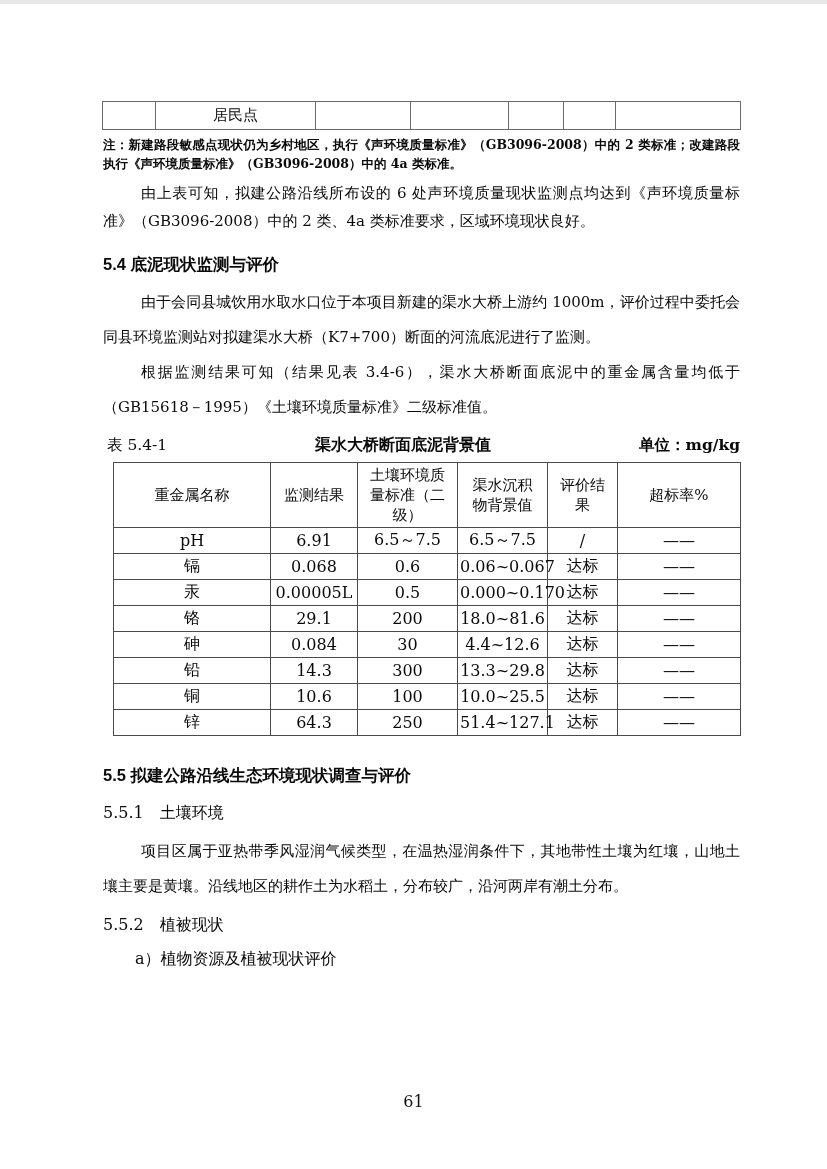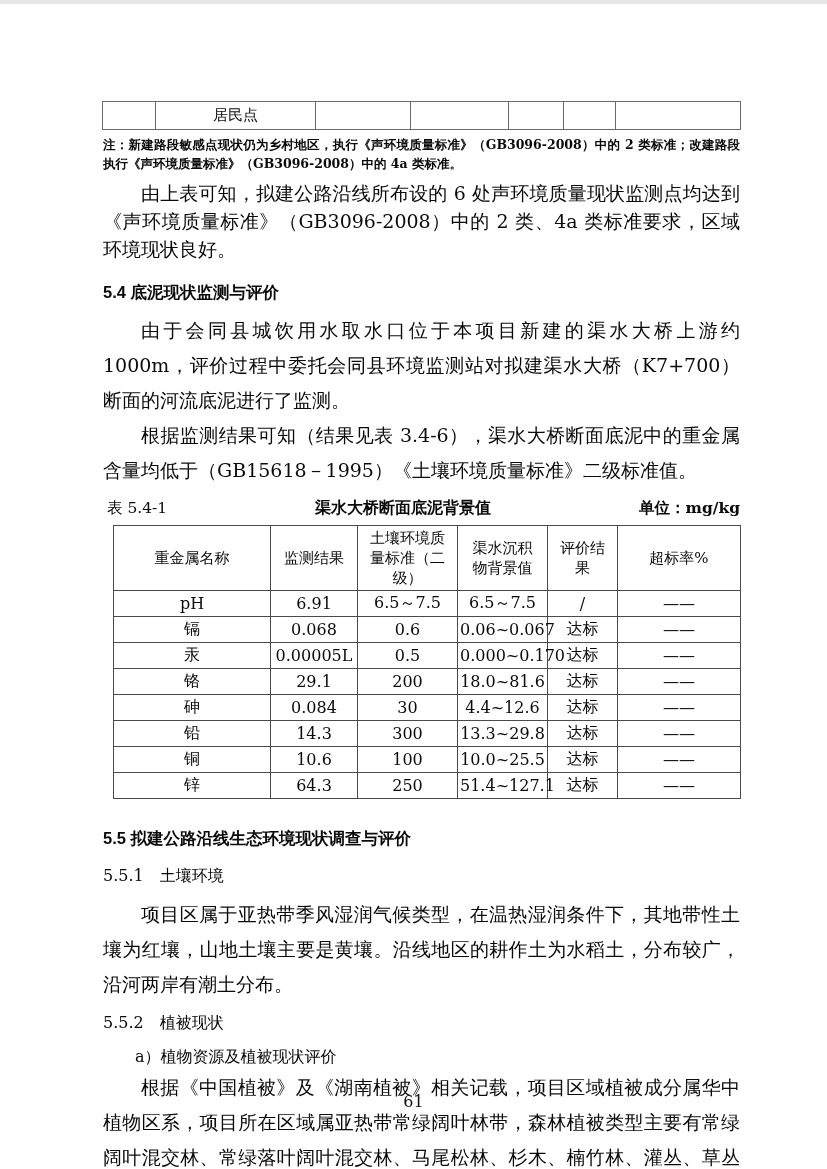--- a/index.html
+++ b/index.html
@@ -32,21 +32,21 @@
   .frag-table td.dark-left { border-left:1px solid #000; }
 
   
   .note {
     margin-top:5px;
     font-weight:bold;
     font-size:12.5px; line-height:19px;
     text-align:justify;
   }
   .para {
-    font-size:19px; line-height:35px;
+    font-size:15px; line-height:35px;
     text-align:justify; text-indent:38px;
     margin:0;
   }
   .para.tight { line-height:28px; margin-top:6px; }
   .h-main {
     font-family:"Liberation Sans","DejaVu Sans",sans-serif;
     font-weight:bold; font-size:16.5px;
     margin:0; margin-top:16px; line-height:26px;
   }
   .h-sub {
@@ -220,18 +220,17 @@
     <h2 class="h-main sp">5.5 拟建公路沿线生态环境现状调查与评价</h2>
 
     <h3 class="h-sub sp2">5.5.1　土壤环境</h3>
 
     <p class="para sp3">项目区属于亚热带季风湿润气候类型，在温热湿润条件下，其地带性土壤为红壤，山地土壤主要是黄壤。沿线地区的耕作土为水稻土，分布较广，沿河两岸有潮土分布。</p>
 
     <h3 class="h-sub sp3">5.5.2　植被现状</h3>
 
     <div class="h-sub indent-a sp3">a）植物资源及植被现状评价</div>
 
-    <p class="para">根据《中国植被》及《湖南植被》相关记载，项目区域植被成分属华中植物区系，项目所在区域属亚热带常绿阔叶林带，森林植被类型主要有常绿阔叶混交林、常绿落叶阔叶混交林、马尾松林、杉木、楠竹林、灌丛、草丛等群落类型组。农作物植被以水稻为主，其次有：小麦、油菜、薯类等。森林覆盖率达到45%。</p>
 
   </div>
 
   <div class="page-number">61</div>
 </div>
 
 </body></html>

